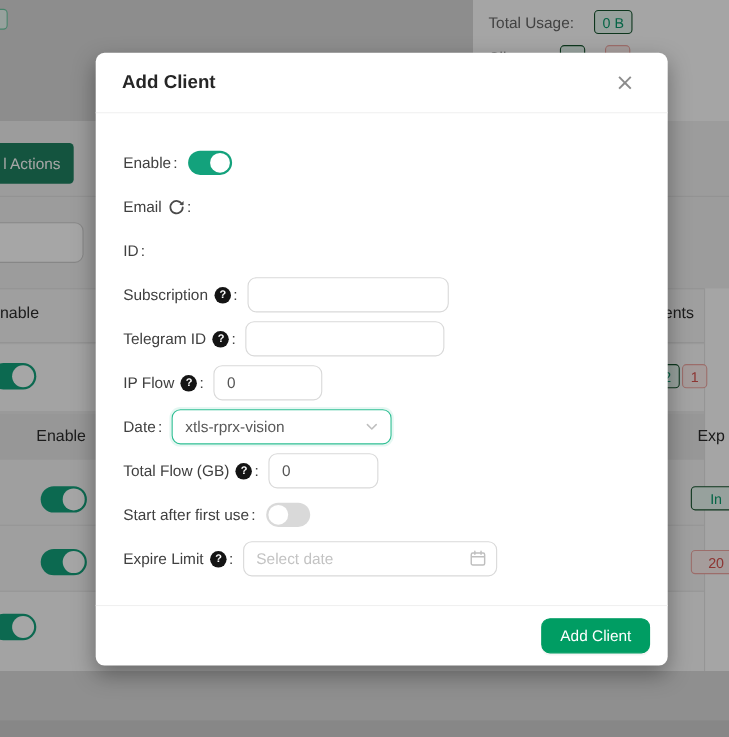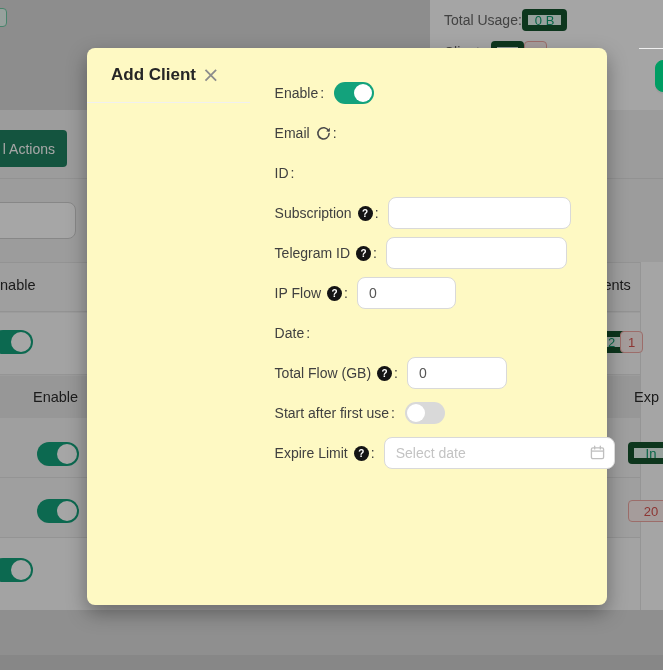--- a/index.html
+++ b/index.html
@@ -21,25 +21,25 @@
                   border-bottom:1px solid #e3e3e3; }
   .bg-row2      { left:0; top:478px; width:663px; height:60px; background:#f5f5f5;
                   border-bottom:1px solid #e3e3e3; }
   .bg-row3      { left:0; top:538px; width:663px; height:72px; background:#fafafa; }
   .bg-rightstrip{ left:640px; top:262px; width:23px; height:348px; background:#fdfdfd;
                   border-left:1px solid #e5e5e5; }
   .bg-bottom    { left:0; top:610px; width:663px; height:45px; background:#dcdcdc; }
   .bg-bottom2   { left:0; top:655px; width:663px; height:15px; background:#cfcfcf; }
   .bg-divider   { left:0; top:178px; width:663px; height:1px; background:#e0e0e0; }
 
-  .stat-line { position:absolute; display:flex; align-items:center; gap:0;
+  .stat-line { position:absolute; display:flex; align-items:center; gap:18px;
                font-size:14px; color:#666; }
   .tag { display:inline-flex; align-items:center; justify-content:center;
          height:22px; padding:0 7px; border-radius:4px; font-size:13px; }
-  .tag.green { background:#e9f8f1; border:6px solid #14532d; color:#0a9c6d; }
+  .tag.green { background:#e9f8f1; border:1px solid #14532d; color:#0a9c6d; }
   .tag.red   { background:#fdf0ef; border:1px solid #f0a8a3; color:#d9534f; }
 
   .corner-frag { position:absolute; left:-13px; top:8px; width:20px; height:19px;
                  background:#e9f8f1; border:1px solid #6fc9a5; border-radius:4px; }
 
   .actions-btn { position:absolute; left:-32px; top:130px; width:99px; height:37px;
                  background:#208161; color:#fff; font-size:14px; border:none;
                  border-radius:4px; display:flex; align-items:center;
                  justify-content:flex-end; padding-right:12px; }
   .bg-search   { position:absolute; left:-22px; top:202px; width:98px; height:37px;
@@ -59,22 +59,22 @@
   .bg-switch.big { width:42px; height:24px; border-radius:12px; }
   .bg-switch.big .knob { width:20px; height:20px; }
 
   .bg-badge { position:absolute; }
 
   
   #mask { position:absolute; inset:0; background:rgba(0,0,0,0.35); z-index:5; }
 
   
   #modal { position:absolute; left:87px; top:48px; width:520px; height:557px;
-           background:#fef9c3; border-radius:8px; z-index:10;
-           box-shadow:0 8px 20px rgba(0,0,0,0.35); display:flex; }
+           background:#ffffff; border-radius:8px; z-index:10;
+           box-shadow:0 8px 20px rgba(0,0,0,0.35); display:flex; flex-direction:column; }
   .m-header { height:55px; flex:none; border-bottom:1px solid #f0f0f0;
               display:flex; align-items:center; padding:0 24px; }
   .m-title { font-size:17px; font-weight:600; color:#262626; }
   .m-close { margin-left:auto; background:none; border:none; color:#8c8c8c;
              font-size:21px; line-height:1; cursor:pointer; padding:2px 6px;
              font-family:"DejaVu Sans", sans-serif; }
   .m-body { flex:1; padding:29px 24px 0 25px; }
   .frow { display:flex; align-items:center; height:32px; margin-bottom:8px; }
   .flabel { display:inline-flex; align-items:center; font-size:14px; color:#404040;
             white-space:nowrap; }
@@ -233,20 +233,28 @@
         <span class="colon">:</span>
       </span>
       <input class="t-input w99" value="0" style="">
     </div>
 
     <div class="frow">
       <span class="flabel">
         <span>Date</span>
           <span class="colon">:</span>
       </span>
+      <div class="select">
+        <span>xtls-rprx-vision</span>
+        <span class="chev">
+          <svg width="12" height="12" viewBox="0 0 12 12">
+              <path d="M2 4 l4 4 4-4" fill="none" stroke="#bfbfbf" stroke-width="1.4" stroke-linecap="round" stroke-linejoin="round"></path>
+            </svg>
+        </span>
+      </div>
     </div>
 
     <div class="frow">
       <span class="flabel">
         <span>Total Flow (GB)</span>
         <span class="hint">?</span>
         <span class="colon">:</span>
       </span>
       <input class="t-input w100" value="0" style="">
     </div>

